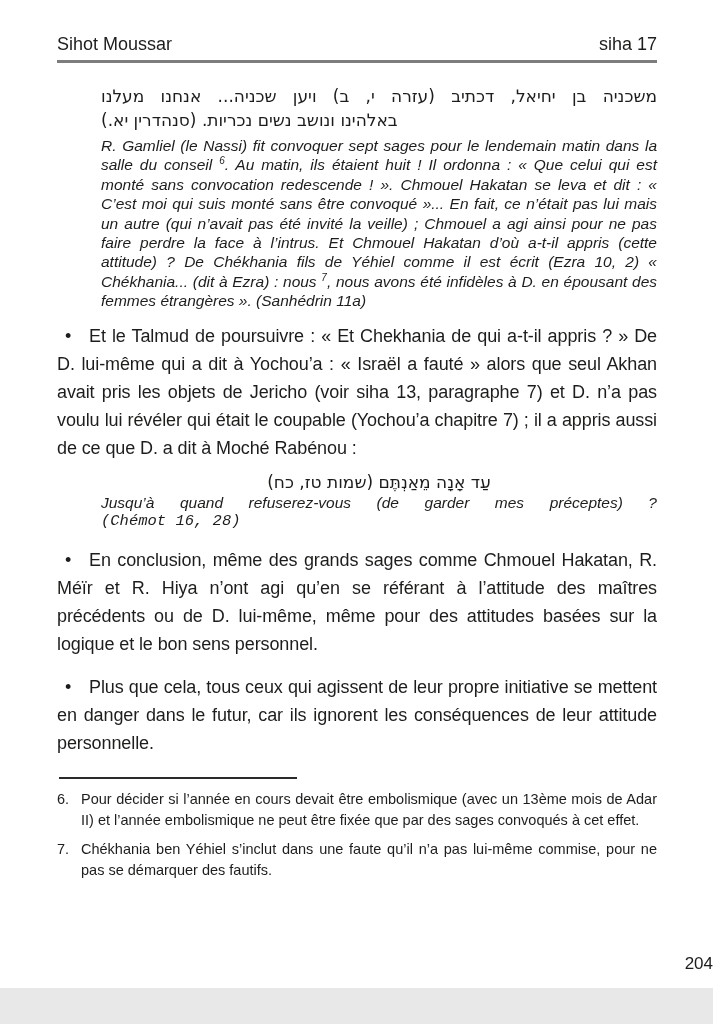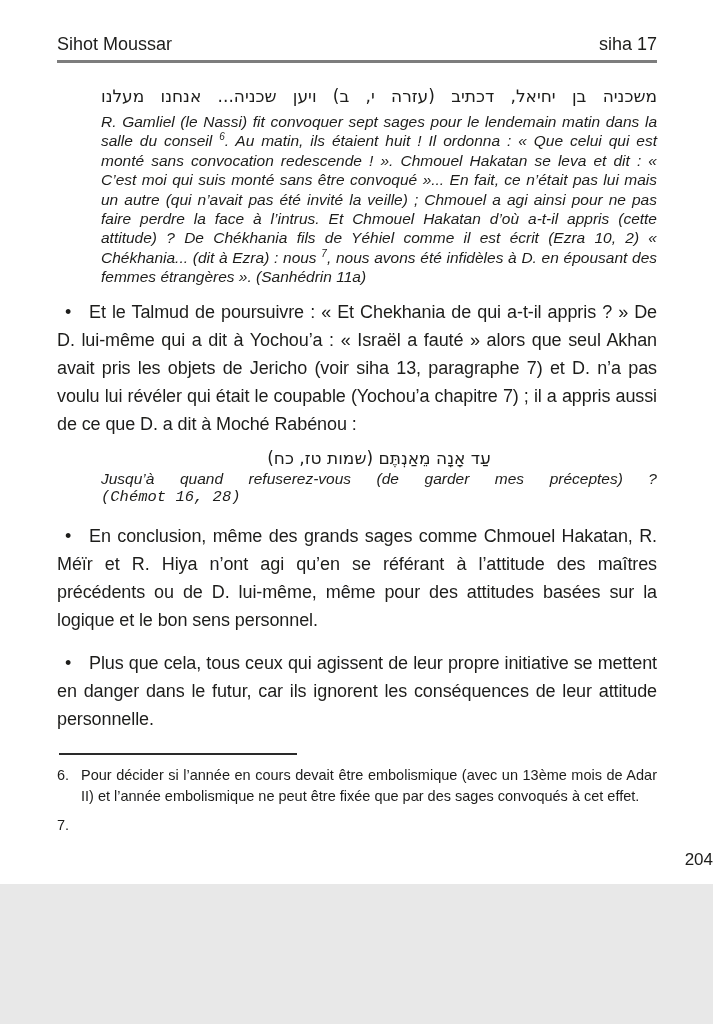--- a/index.html
+++ b/index.html
@@ -3,21 +3,21 @@
 <meta charset="utf-8">
 <style>
   html, body {
     margin: 0;
     padding: 0;
     background: #e8e8e8;
   }
   .page {
     position: relative;
     width: 713px;
-    height: 884px;
+    height: 988px;
     margin: 0 auto;
     background: #ffffff;
     color: #1d1d1b;
     font-family: "Liberation Sans", sans-serif;
     box-sizing: border-box;
     padding: 34px 56px 15px 57px;
     overflow: hidden;
   }
   
   .running-head {
@@ -128,20 +128,21 @@
 
 <div class="page">
 
   <div class="running-head">
     <span>Sihot Moussar</span>
     <span>siha 17</span>
   </div>
 
   <div class="indent-block heb-quote hebrew">
     <div class="heb-line-full">משכניה בן יחיאל, דכתיב (עזרה י, ב) ויען שכניה... אנחנו מעלנו</div>
+    <div class="heb-line-last">באלהינו ונושב נשים נכריות. (סנהדרין יא.)</div>
   </div>
 
   <div class="indent-block quote-translation">
     <span>R. Gamliel (le Nassi) fit convoquer sept sages pour le lendemain matin dans la salle du conseil </span><sup>6</sup><span>. Au matin, ils étaient huit ! Il ordonna : « Que celui qui est monté sans convocation redescende ! ». Chmouel Hakatan se leva et dit : « C’est moi qui suis monté sans être convoqué »... En fait, ce n’était pas lui mais un autre (qui n’avait pas été invité la veille) ; Chmouel a agi ainsi pour ne pas faire perdre la face à l’intrus. Et Chmouel Hakatan d’où a-t-il appris (cette attitude) ? De Chékhania fils de Yéhiel comme il est écrit (Ezra 10, 2) « Chékhania... (dit à Ezra) : nous </span><sup>7</sup><span>, nous avons été infidèles à D. en épousant des femmes étrangères ». (Sanhédrin 11a)</span>
   </div>
 
   <p class="para mt-p1">
     <span class="bullet">•</span><span>Et le Talmud de poursuivre : « Et Chekhania de qui a-t-il appris ? » De D. lui-même qui a dit à Yochou’a : « Israël a fauté » alors que seul Akhan avait pris les objets de Jericho (voir siha 13, paragraphe 7) et D. n’a pas voulu lui révéler qui était le coupable (Yochou’a chapitre 7) ; il a appris aussi de ce que D. a dit à Moché Rabénou :</span>
   </p>
 
@@ -161,18 +162,19 @@
   </p>
 
   <div class="footnotes">
     <div class="fn-rule"></div>
     <div class="footnote">
       <span class="fn-num">6.</span>
       <span>Pour décider si l’année en cours devait être embolismique (avec un 13ème mois de Adar II) et l’année embolismique ne peut être fixée que par des sages convoqués à cet effet.</span>
     </div>
     <div class="footnote">
       <span class="fn-num">7.</span>
+      <span>Chékhania ben Yéhiel s’inclut dans une faute qu’il n’a pas lui-même commise, pour ne pas se démarquer des fautifs.</span>
     </div>
   </div>
 
   <div class="page-number">204</div>
 
 </div>
 
 </body></html>

